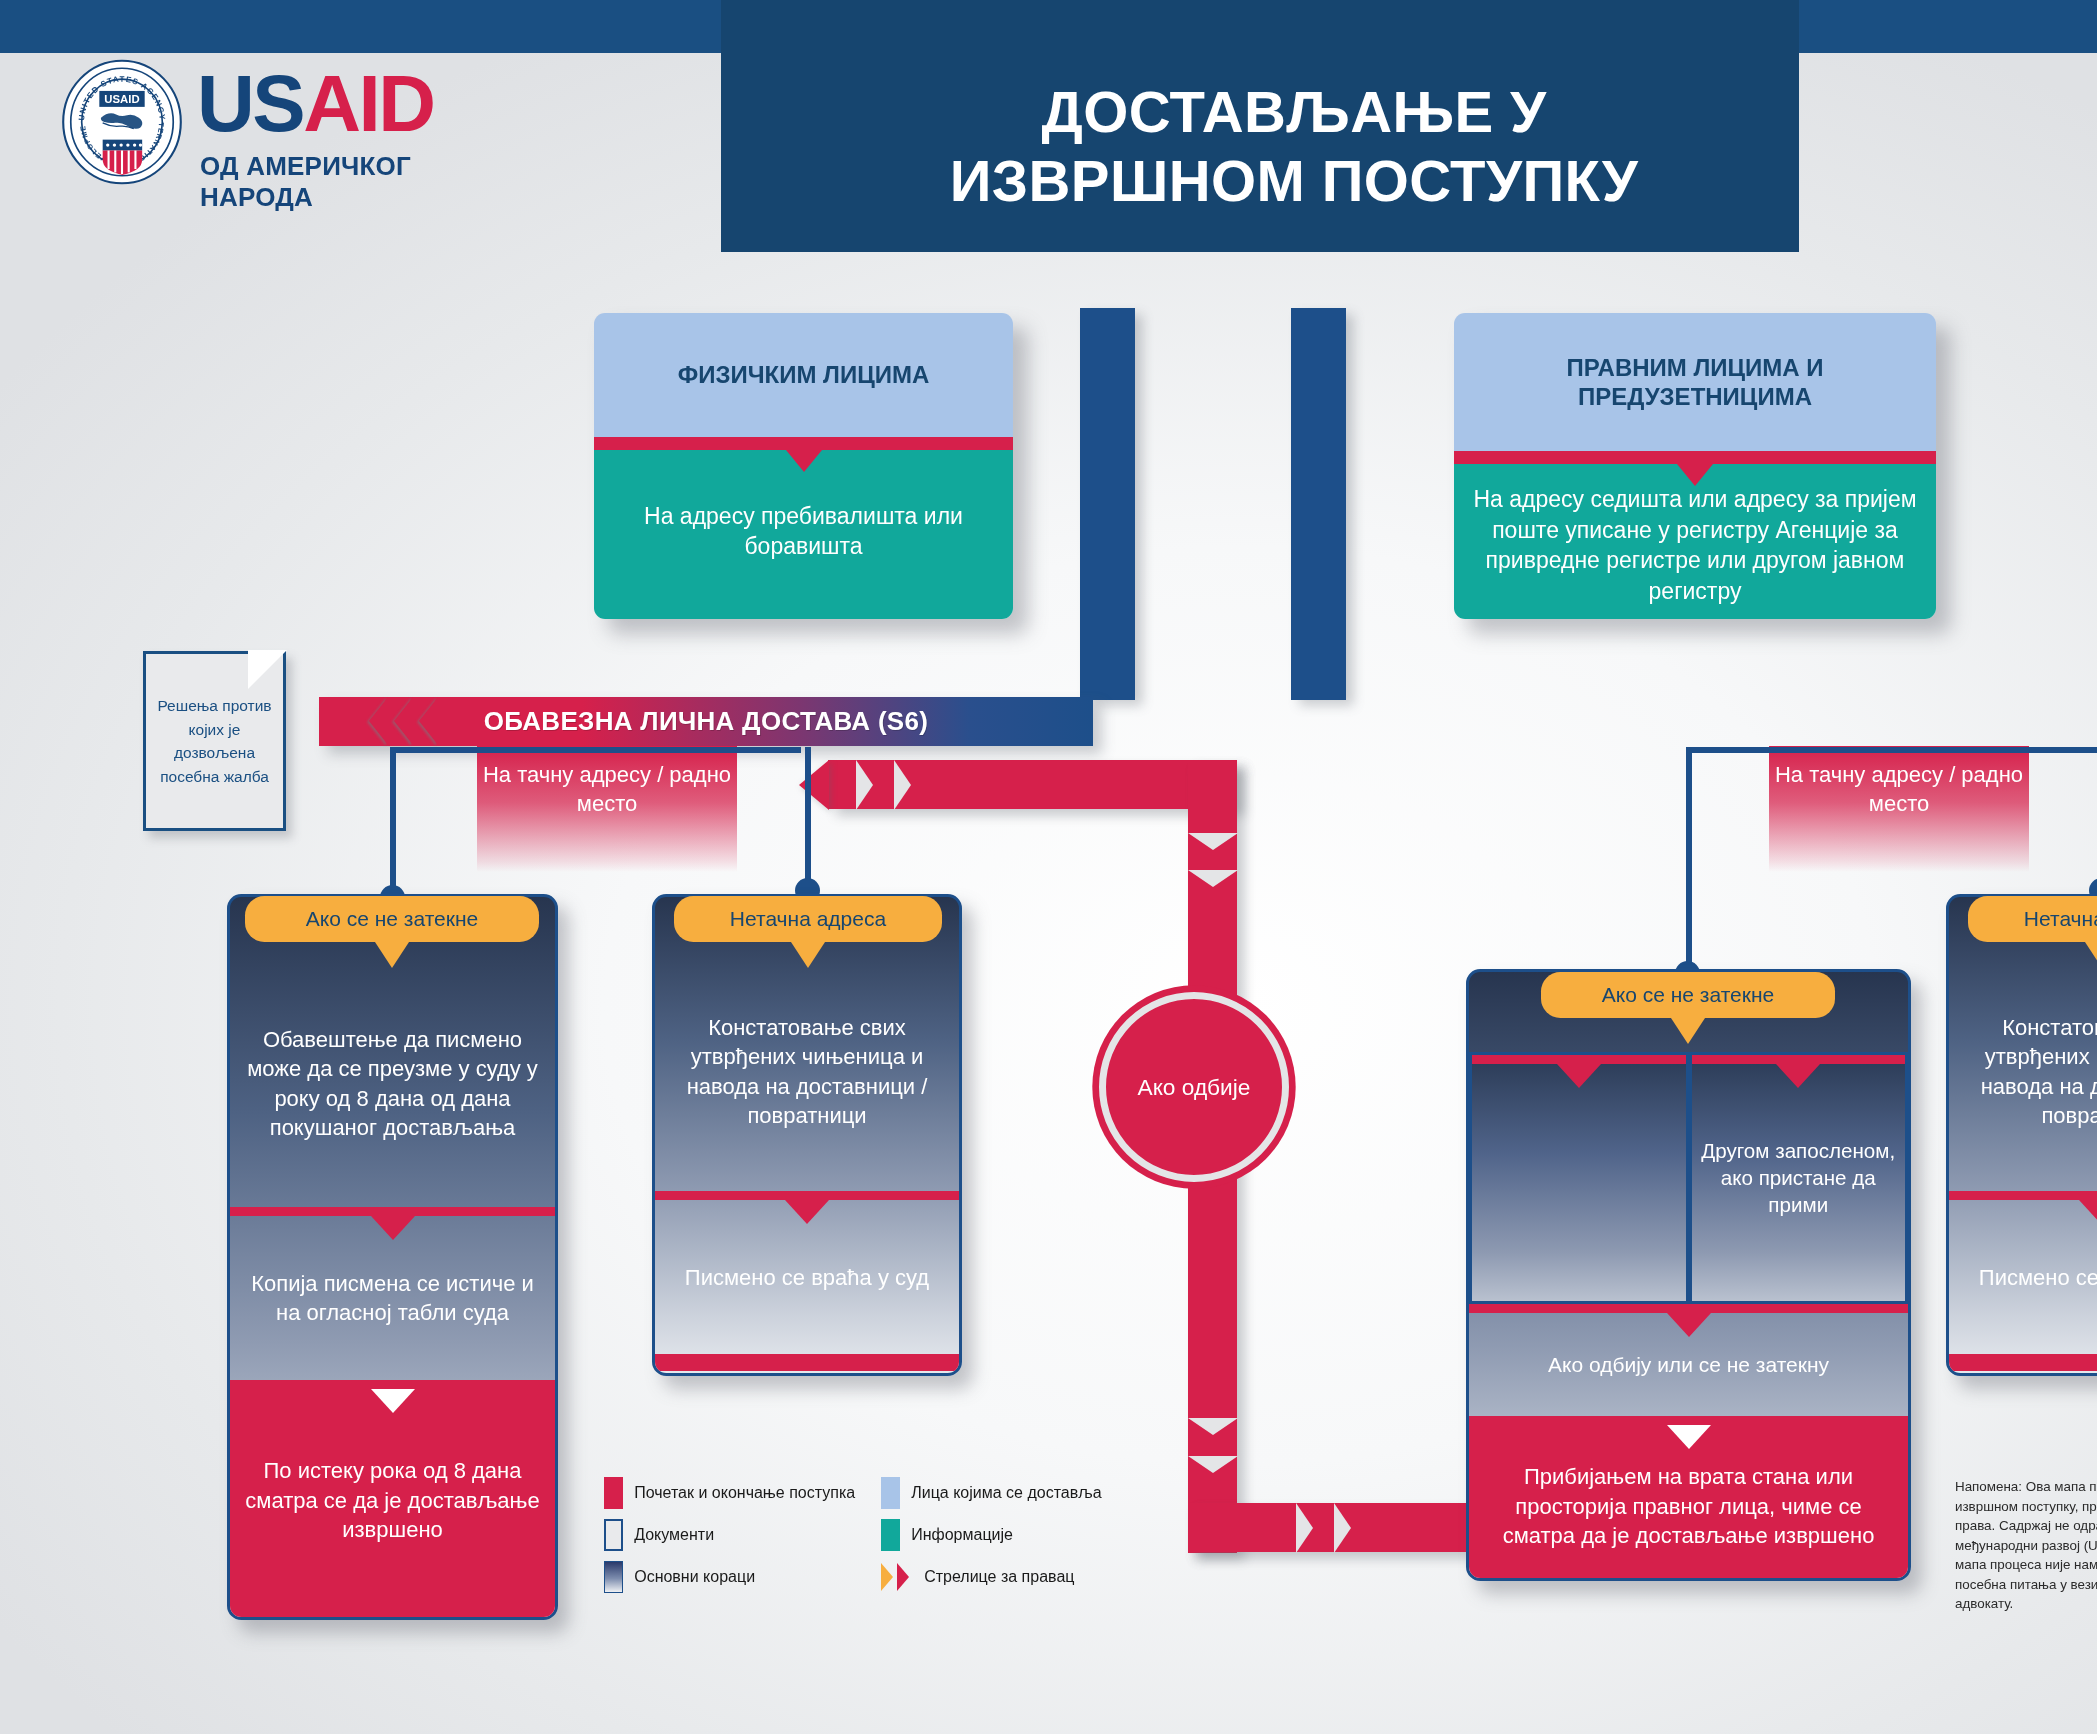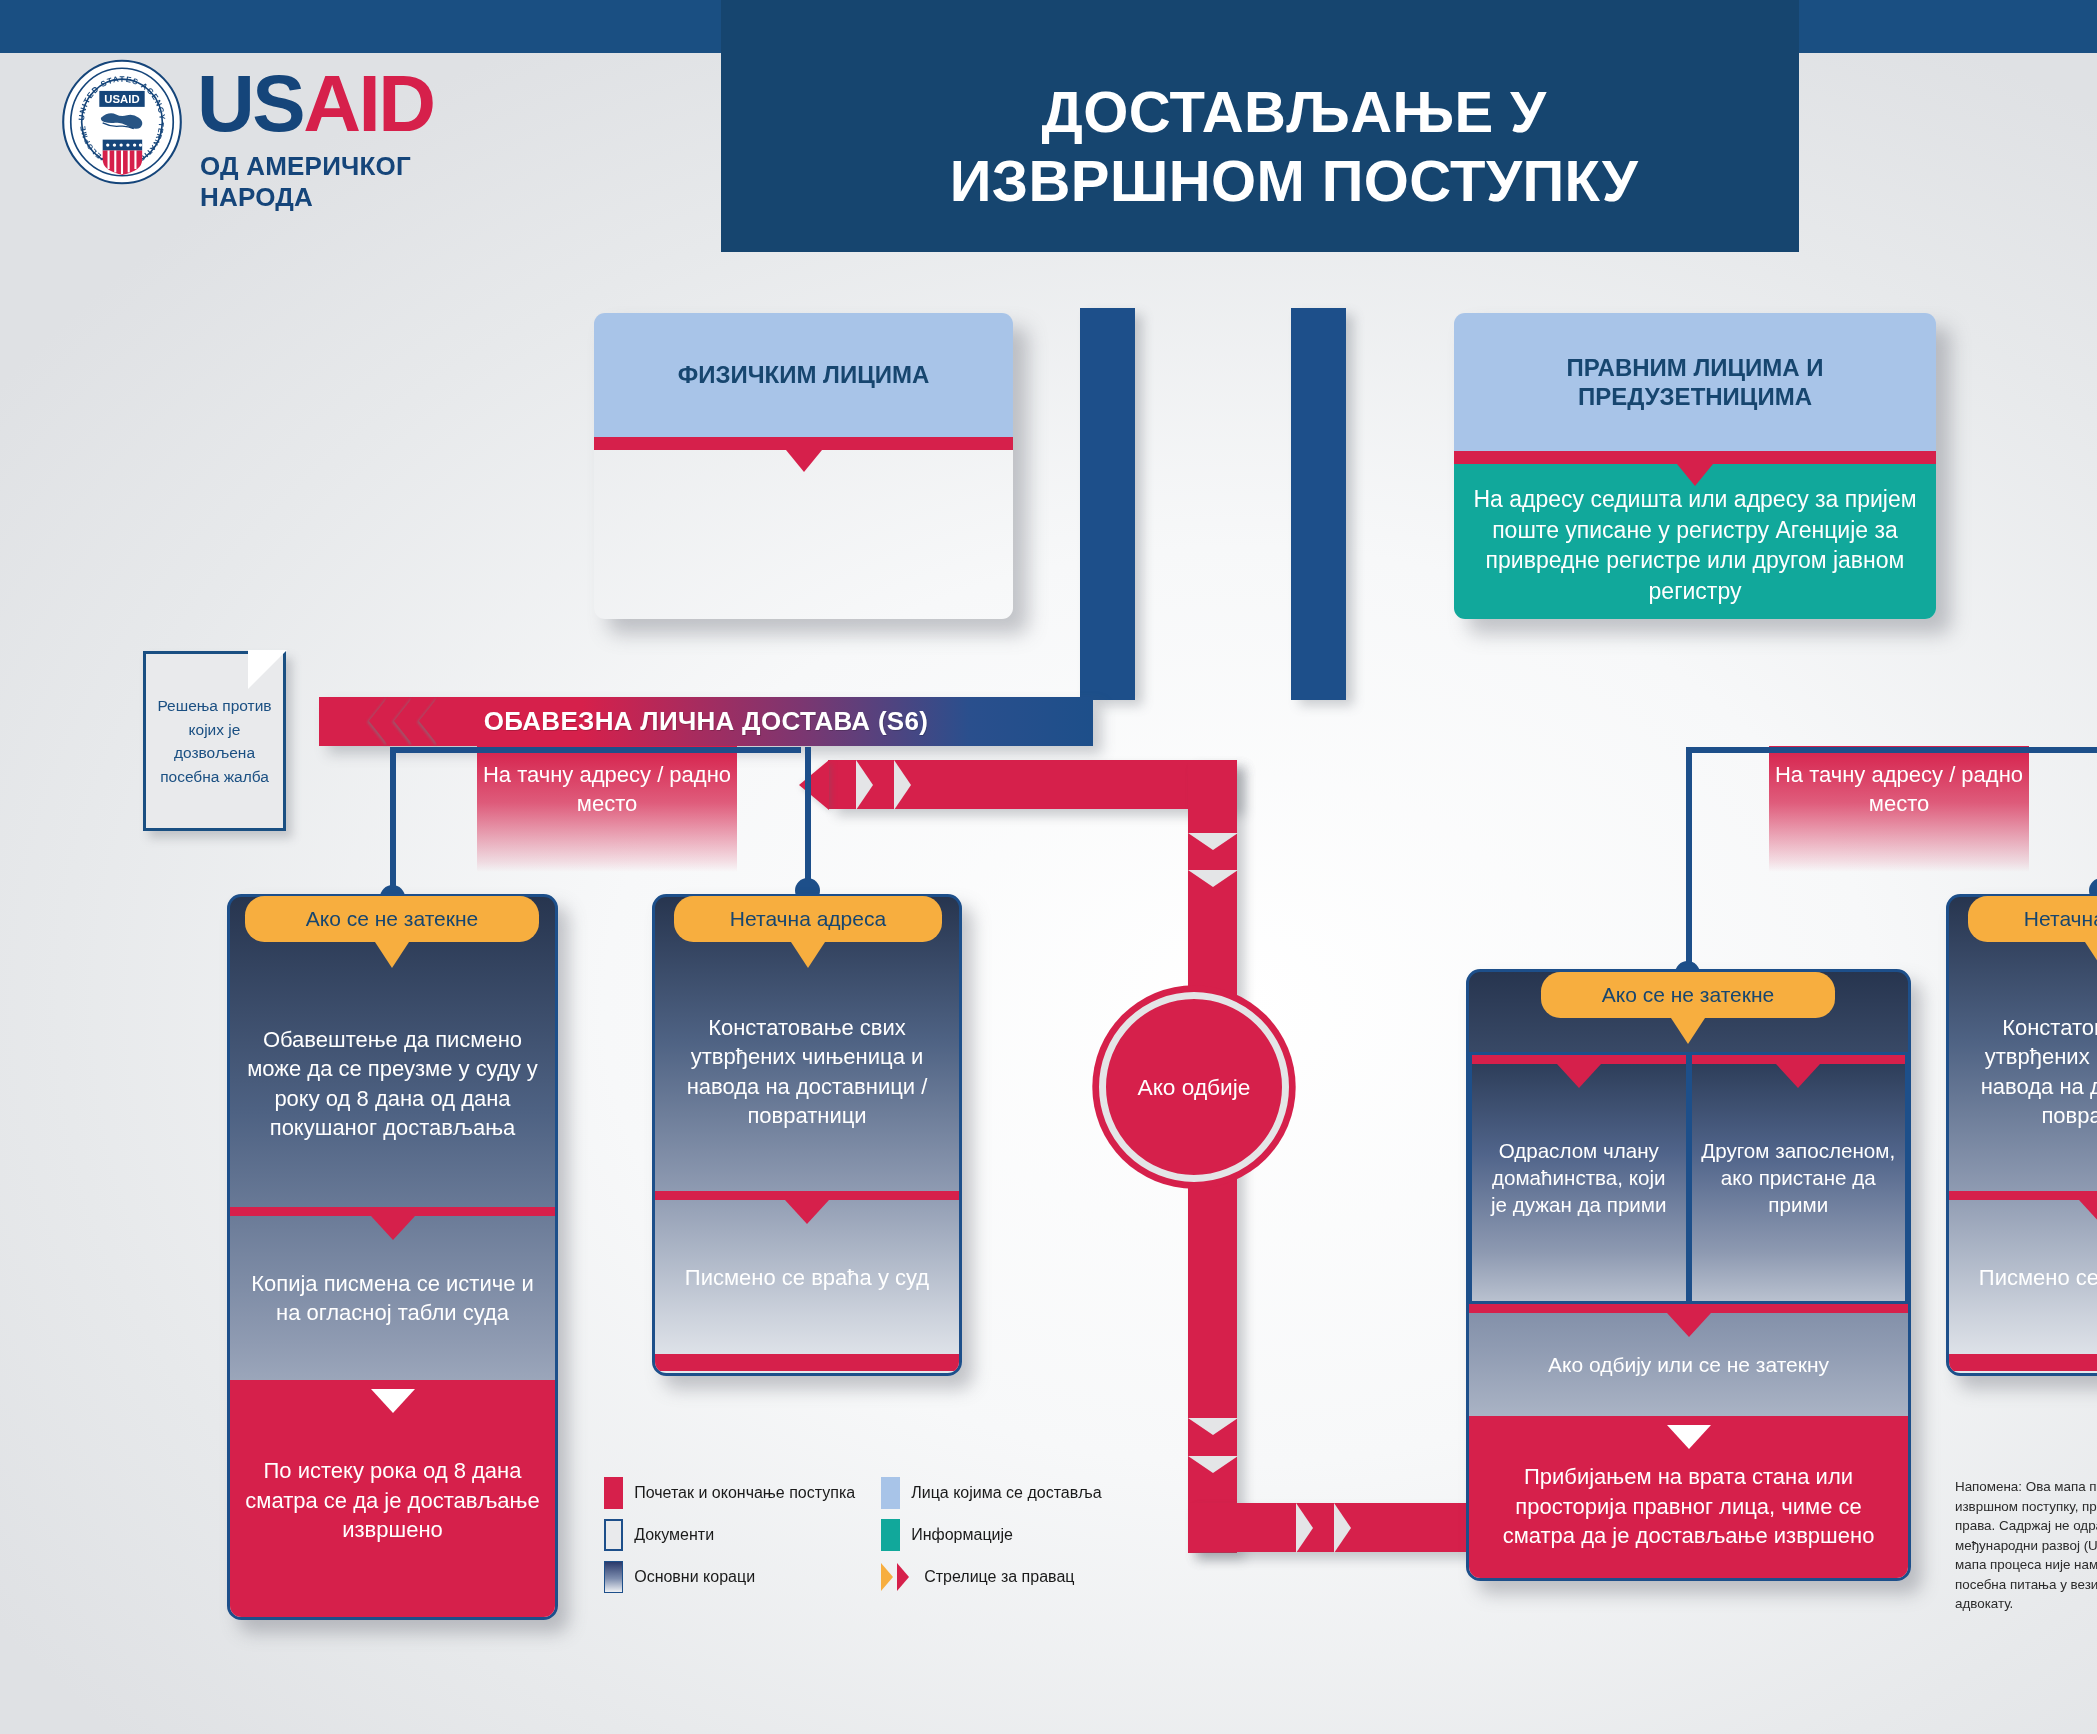--- a/index.html
+++ b/index.html
@@ -216,20 +216,21 @@
     <div class="usaid-word"><span class="usaid-us">US</span><span class="usaid-aid">AID</span></div>
     <div class="usaid-tag">ОД АМЕРИЧКОГ НАРОДА</div>
   </div>
 
   <div class="stem" id="stem-left"></div>
   <div class="stem" id="stem-right"></div>
 
   <div class="topbox" id="topbox-individuals">
     <div class="hd">ФИЗИЧКИМ ЛИЦИМА</div>
     <div class="redstrip"></div>
+    <div class="bd">На адресу пребивалишта или боравишта</div>
   </div>
 
   <div class="topbox" id="topbox-legal">
     <div class="hd">ПРАВНИМ ЛИЦИМА И ПРЕДУЗЕТНИЦИМА</div>
     <div class="redstrip"></div>
     <div class="bd">На адресу седишта или адресу за пријем поште уписане у регистру Агенције за привредне регистре или другом јавном регистру</div>
   </div>
 
   <div class="docnote">
     <div class="txt">Решења против којих је дозвољена посебна жалба</div>
@@ -300,21 +301,20 @@
   </div>
   <div class="pill" style="left:808px;top:896px;width:268px;height:46px;">
     <span>Нетачна адреса</span>
   </div>
 
   <div class="card" id="card-R1">
     <div style="height:80px;"></div>
     <div class="twocol" style="height:252px;">
       <div class="col" style="width:50%;">
         <div class="tophr"></div>
-        <div class="seg" style="height:206px;font-size:20.6px;padding-top:21px;">Одраслом члану домаћинства, који је дужан да прими</div>
       </div>
       <div class="col" style="width:50%;">
         <div class="tophr"></div>
         <div class="seg" style="height:206px;font-size:20.6px;padding-top:21px;">Другом запосленом, ако пристане да прими</div>
       </div>
     </div>
     <div class="divider"></div>
     <div class="seg" style="height:103px;font-size:21px;">Ако одбију или се не затекну</div>
     <div class="endseg" style="height:180px;font-size:22px;">Прибијањем на врата стана или просторија правног лица, чиме се сматра да је достављање извршено</div>
   </div>

